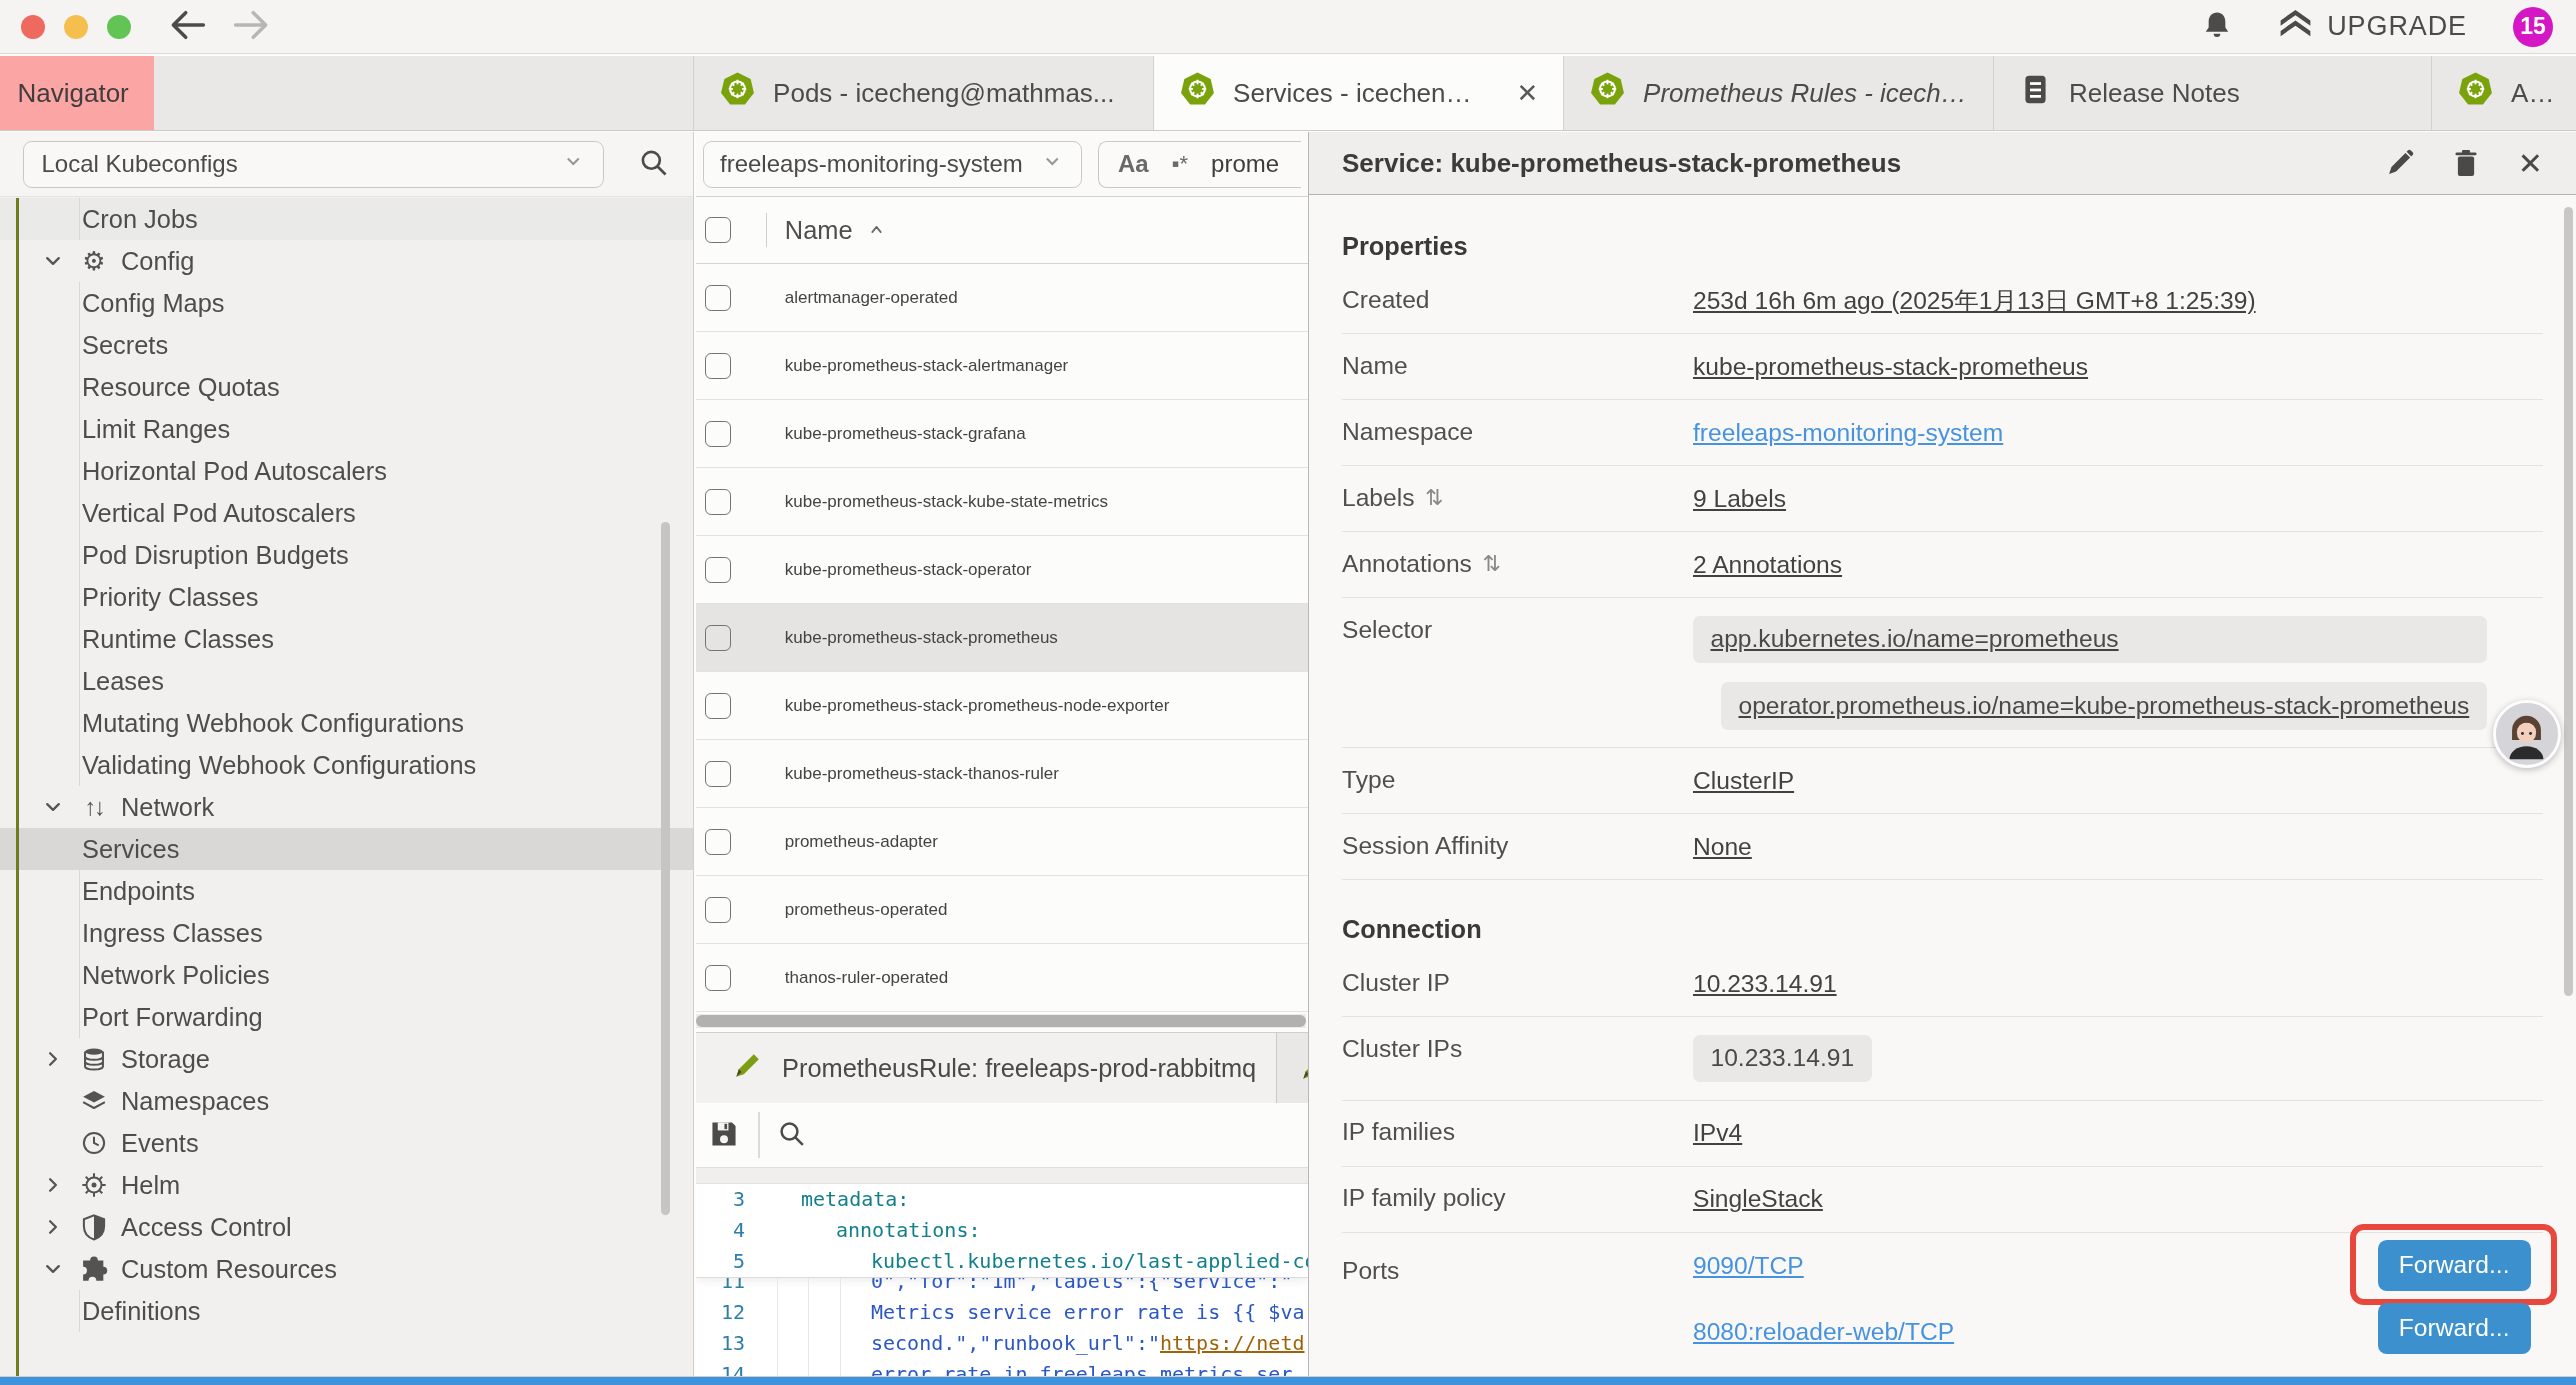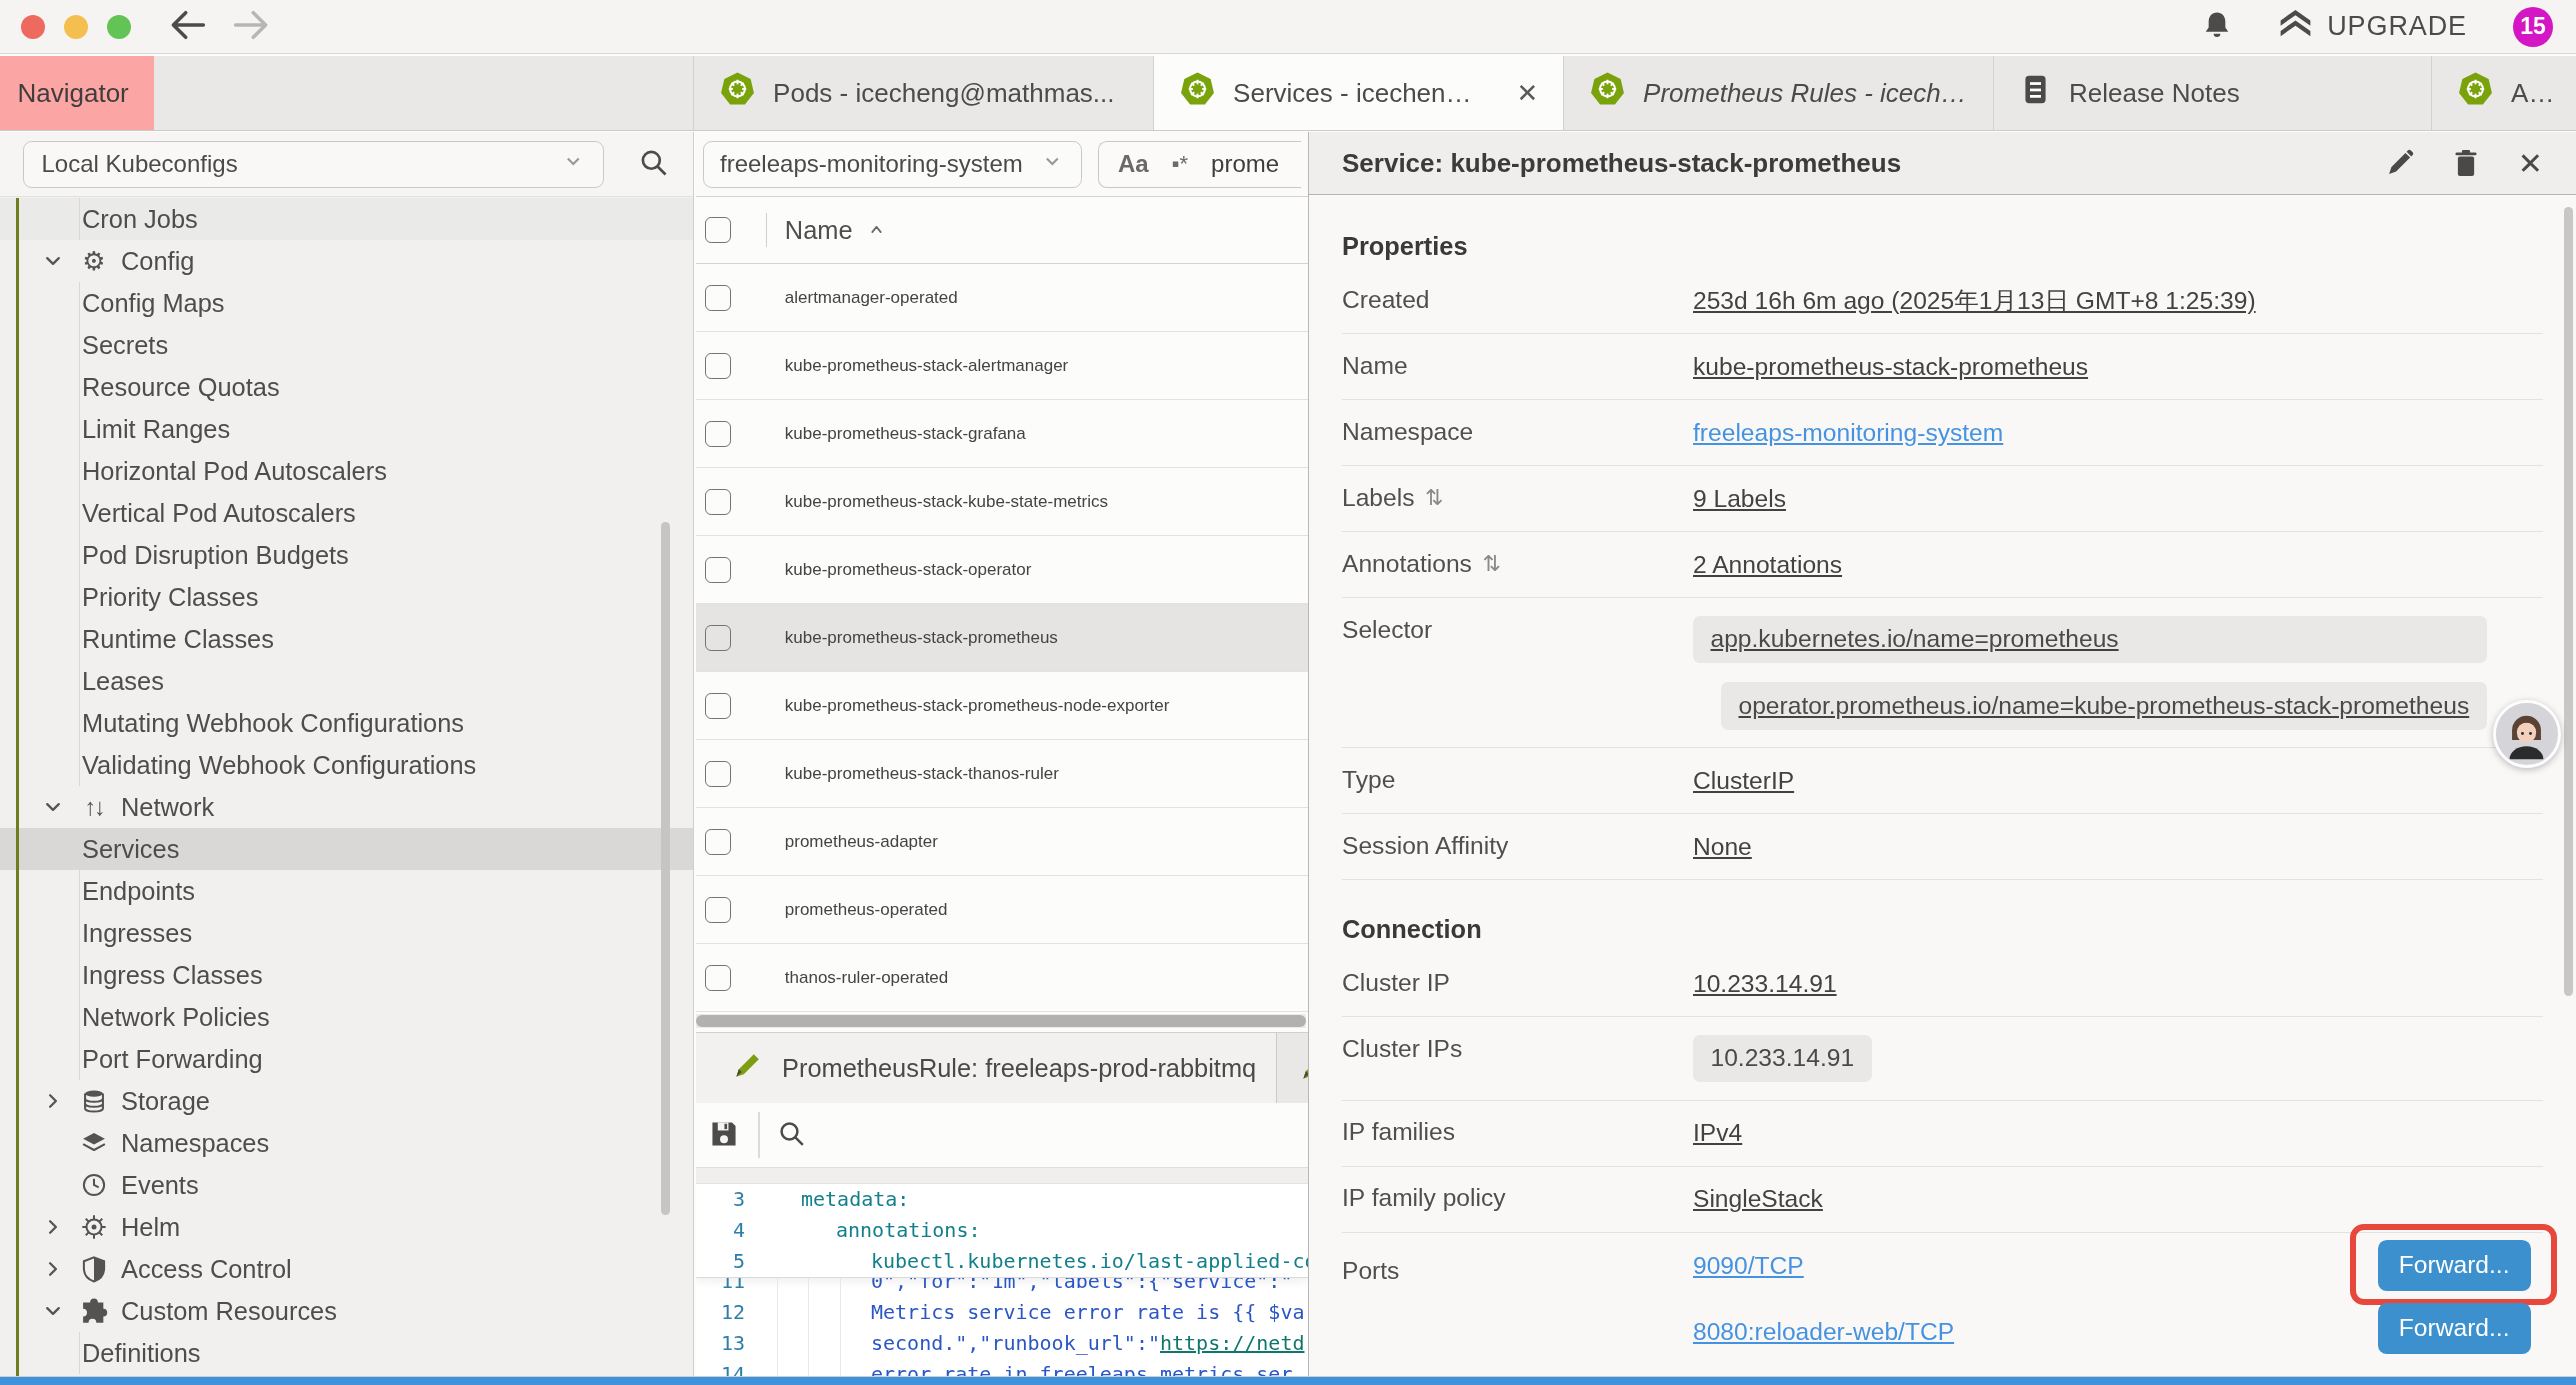--- a/index.html
+++ b/index.html
@@ -67,21 +67,21 @@
   .dock-tab { width:581px; flex:none; background:#f2f1f0; border-right:1.8px solid #cbcac9; display:flex; align-items:center; gap:19px; padding-left:37px; font-size:25.4px; color:#4a4948; overflow:hidden; white-space:nowrap; }
   .dock-tab2 { flex:1; display:flex; align-items:center; padding-left:23px; overflow:hidden; }
   .etoolbar { position:absolute; top:971px; left:0; right:0; height:65px; background:#fcfcfb; display:flex; align-items:center; padding-left:12.3px; border-bottom:0.9px solid #e0dfde; }
   .etoolbar .vdiv { width:1.8px; height:46px; background:#dcdbda; margin:0 17.5px; }
   .ecrumb { position:absolute; top:1036px; left:0; right:0; height:16px; background:#f0efee; border-bottom:0.9px solid #e4e3e2; }
   .editor { position:absolute; top:1052px; left:0; right:0; bottom:0; background:#ffffff; font-family:"DejaVu Sans Mono", monospace; font-size:20px; line-height:31px; overflow:hidden; }
   .eline { height:31px; display:flex; white-space:pre; overflow:hidden; }
   .enum { width:70px; flex:none; text-align:right; padding-right:21px; color:#2d7ea8; }
   .ekey { color:#12808a; }
   .eval { color:#2a56c6; }
-  .elink { color:#0f766e; text-decoration:underline; }
+  .elink { color:#a16207; text-decoration:underline; }
   .ind1 { padding-left:35px; } .ind2 { padding-left:70px; } .ind3 { padding-left:105px; }
   .sticky { position:relative; background:#fff; border-bottom:1.8px solid #dcdbda; box-shadow:0 3.5px 8.8px rgba(0,0,0,0.07); }
   .clipped { height:19px; overflow:hidden; }
   .clipped .eline { margin-top:-12.3px; }
   .scrollblock { position:relative; }
   .scrollblock .guide { position:absolute; top:0; bottom:0; width:0.9px; background:#e9e8e8; }
 
   
   .panel { position:absolute; top:132px; right:0; width:1268px; bottom:8.8px; background:#f9f8f7; border-left:1.8px solid #b8b7b6; z-index:5; }
   .phead { height:63px; background:#efeeec; border-bottom:1.8px solid #b5b4b3; display:flex; align-items:center; padding:0 33px; gap:39px; }
@@ -323,24 +323,20 @@
         <div class="titem child selected">
 
           <span class="tlabel">Services</span>
         </div>
         <div class="titem child">
 
           <span class="tlabel">Endpoints</span>
         </div>
         <div class="titem child">
 
-          <span class="tlabel">Ingresses</span>
-        </div>
-        <div class="titem child">
-
           <span class="tlabel">Ingress Classes</span>
         </div>
         <div class="titem child">
 
           <span class="tlabel">Network Policies</span>
         </div>
         <div class="titem child">
 
           <span class="tlabel">Port Forwarding</span>
         </div>

